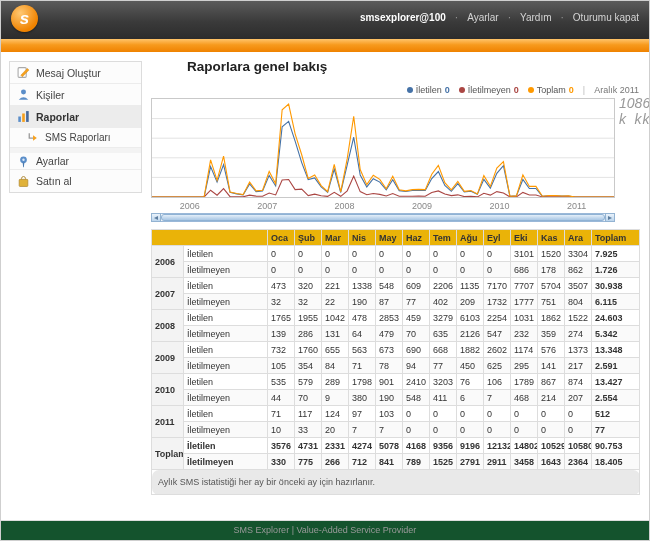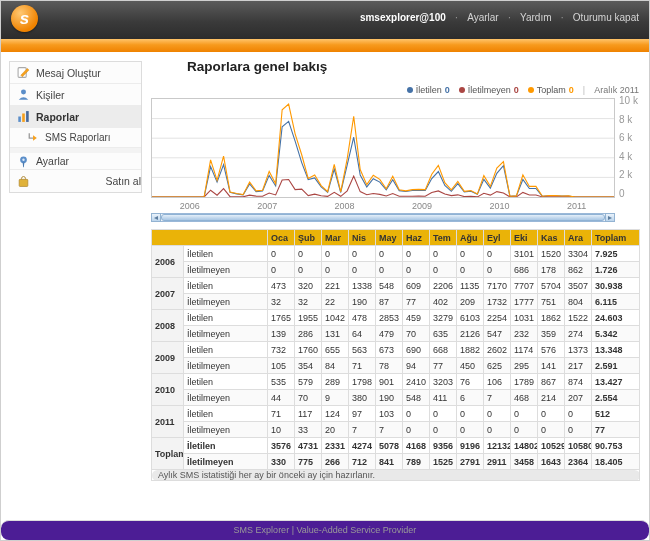--- a/index.html
+++ b/index.html
@@ -15,21 +15,21 @@
   .brand-name { color:#fff; font-weight:bold; font-size:14px; letter-spacing:.2px; line-height:14px; }
   .brand-tag { color:#c9c9c9; font-size:7.5px; line-height:10px; }
   .topnav { position:absolute; right:10px; top:11px; font-size:10px; color:#cfcfcf; display:flex; align-items:center; gap:9px; }
   .topnav .account { color:#fff; font-weight:bold; cursor:pointer; }
   .topnav .sep { color:#9a9a9a; }
   .topnav a { color:#d4d4d4; text-decoration:none; cursor:pointer; }
 
   
   .sidebar { position:absolute; left:8px; top:60px; width:133px; background:#fcfcfc; border:1px solid #dcdcdc; }
   .sb-item { display:flex; align-items:center; height:22px; padding-left:7px; font-size:10.5px; color:#444; border-bottom:1px solid #ececec; cursor:pointer; }
-  .sb-item:last-child { border-bottom:none;justify-content:space-between; }
+  .sb-item:last-child { border-bottom:none; }
   .sb-item.active { background:#ececec; font-weight:bold; color:#333; }
   .sb-item.sub { padding-left:16px; font-size:10px; height:20px; }
   .sb-item.gap { border-top:5px solid #f3f3f3; }
   .sb-icon { width:13px; height:13px; margin-right:6px; flex:0 0 13px; }
   .sb-icon svg { width:13px; height:13px; display:block; }
 
   
   .main { position:absolute; left:150px; top:58px; right:10px; }
   .page-title { font-size:13.5px; font-weight:bold; color:#222; margin-bottom:9px;margin-left:36px; }
 
@@ -37,44 +37,44 @@
   .legend-item { display:flex; align-items:center; gap:3px; cursor:pointer; }
   .legend-dot { width:6px; height:6px; border-radius:50%; display:inline-block; }
   .legend-label { color:#555; }
   .legend-value { font-weight:bold; }
   .legend-sep { color:#bbb; }
   .legend-period { color:#777; }
 
   .chart-row { display:flex; }
   .plot { position:relative; flex:1; height:100px; border:1px solid #c9c9c9; background:#fff; }
   .plot svg { position:absolute; inset:0; width:100%; height:100%; }
-  .yaxis { width:24px; height:104px; display:flex; flex-direction:column; justify-content:space-between; font-size:10px; color:#999; padding-left:4px; margin-top:-3px; }
+  .yaxis { width:24px; height:104px; display:flex; flex-direction:row; justify-content:space-between; font-size:14px; color:#999; padding-left:4px; margin-top:-3px;font-style:italic; }
   .xaxis { display:flex; justify-content:space-around; margin-right:24px; font-size:9px; color:#888; height:13px; align-items:center; }
   .scrollbar { display:flex; align-items:stretch; height:9px; margin-right:24px; margin-top:1px; cursor:pointer; }
   .sb-btn { width:10px; background:linear-gradient(180deg,#e9f2fb,#bcd5ec); border:1px solid #93b3d2; display:flex; align-items:center; justify-content:center; }
   .sb-btn .tri { width:0; height:0; border-top:2.5px solid transparent; border-bottom:2.5px solid transparent; }
   .sb-btn.left .tri { border-right:4px solid #5b7d9f; }
   .sb-btn.right .tri { border-left:4px solid #5b7d9f; }
   .sb-track { flex:1; background:#eef4fa; border-top:1px solid #9ab8d8; border-bottom:1px solid #9ab8d8; position:relative; }
   .sb-thumb { position:absolute; inset:0; background:linear-gradient(180deg,#e3eef9,#a9c7e4); border:1px solid #8fb2d4; border-radius:3px; }
 
   
   table.report { width:100%; border-collapse:collapse; table-layout:fixed; font-size:9px; margin-top:7px; }
   table.report th, table.report td { border:1px solid #ddd; padding:2.5px 3px; text-align:left; color:#333; overflow:hidden; white-space:nowrap; }
   table.report thead th { background:#eab308; font-weight:bold; }
   .year-cell { background:#f3f3f3; font-weight:bold; text-align:center; vertical-align:middle; }
   .row-unsent td { background:#fafafa; }
   td.total-sent { color:#3366CC; font-weight:bold; text-align:right; }
   td.total-unsent { color:#E8731A; font-weight:bold; text-align:right; }
   th.total-h { text-align:right; }
   tr.grand td { font-weight:bold; }
-  tr.footnote td { background:#e9e9e9; color:#555; padding:0 6px; font-weight:normal;border-radius:7px; }
+  tr.footnote td { background:#e9e9e9; color:#555; padding:7px 6px; font-weight:normal;border-radius:7px; }
 
   
-  .footer { position:absolute; left:0; right:0; bottom:0; height:20px; line-height:19px; text-align:center; font-size:9px; color:#999; border-top:1px solid #ddd; background:#4c1d95;border-radius:8px; }
+  .footer { position:absolute; left:0; right:0; bottom:0; height:20px; line-height:19px; text-align:center; font-size:9px; color:#999; border-top:1px solid #ddd; background:#14532d; }
 </style>
 </head>
 <body>
 
 <div class="page">
 
   <header class="topbar">
     <div class="brand">
       <div class="brand-circle">
           <span>s</span>

